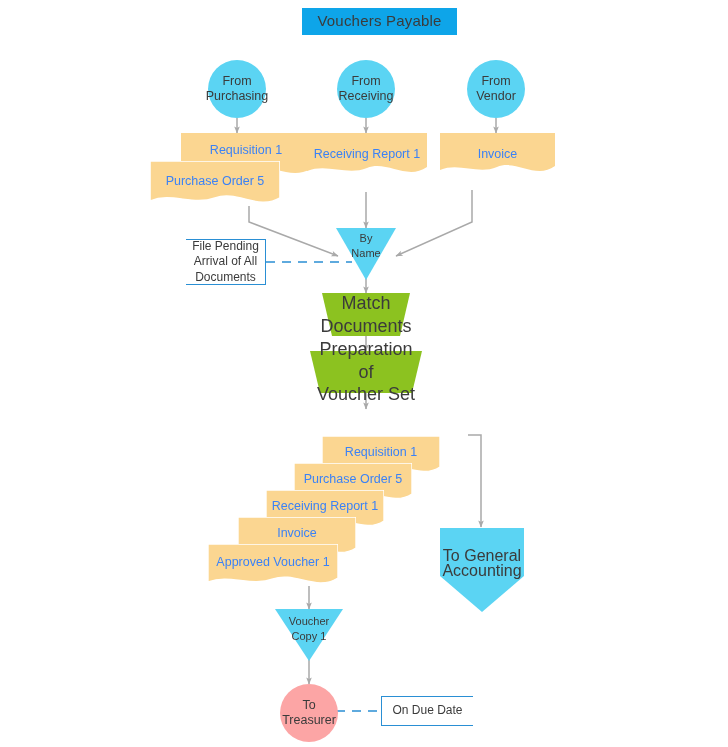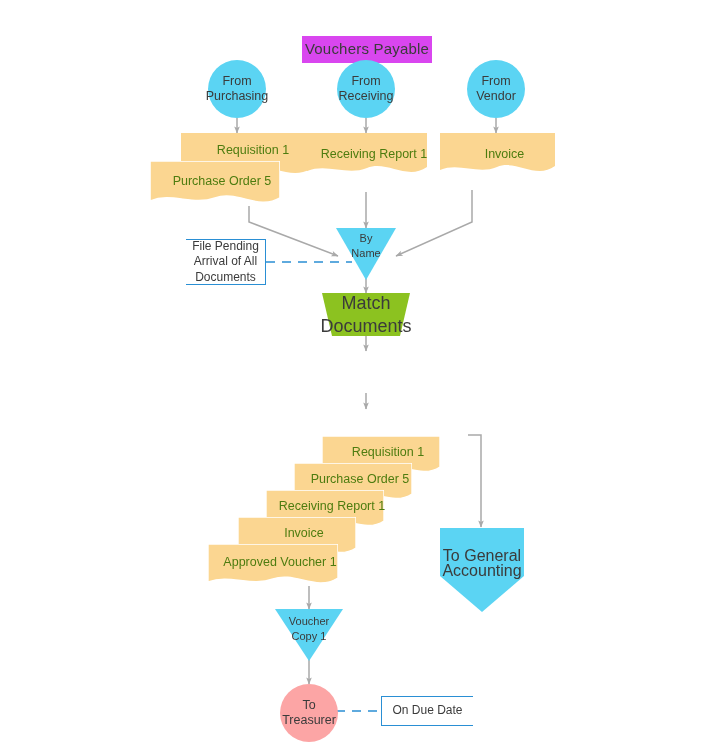--- a/index.html
+++ b/index.html
@@ -60,23 +60,22 @@
     left: 0; top: 0;
     width: 100%;
     height: 100%;
   }
   .doc-label {
     position: absolute;
     left: 0;
     width: 100%;
     text-align: center;
     font-size: 12.5px;
-    color: #4d7c0f;
+    color: #3b82f6;
     pointer-events: none;
-    margin-left: 7px;
   }
 
   
   .trap-wrap { position: absolute; }
   .trap-wrap svg { position:absolute; left:0; top:0; width:100%; height:100%; }
   .trap-label {
     position:absolute; left:0; top:0; width:100%; height:100%;
     display:flex; align-items:center; justify-content:center;
     text-align:center; font-size:18px; line-height:1.25; color:#3b3b3b;
     pointer-events:none;
@@ -162,21 +161,21 @@
 
       <path d="M309,658 L309,684"></path>
     </g>
 
     <g stroke="#2a8fd4" stroke-width="1.6" fill="none" stroke-dasharray="9 7">
       <path d="M266,262 L352,262"></path>
       <path d="M336,711 L382,711"></path>
     </g>
   </svg>
 
-  <div class="node title-box" style="left:302px; top:8px; width:130px; height:27px; background:#d946ef;margin-top:28px;">
+  <div class="node title-box" style="left:302px; top:8px; width:155px; height:27px; background:#0ea5e9;">
     <span>Vouchers Payable</span>
   </div>
 
   <div class="node circle" style="left:208px; top:60px; width:58px; height:58px; background:#5bd4f3; flex-direction:column;">
     <span>From</span>
     <span>Purchasing</span>
   </div>
 
   <div class="node circle" style="left:337px; top:60px; width:58px; height:58px; background:#5bd4f3; flex-direction:column;">
     <span>From</span>
@@ -235,20 +234,31 @@
       <path d="M0,0 H88 L78,43 H10 Z" fill="#8cc220"></path>
     </svg>
     <div class="trap-label">
       <div>
         <div>Match</div>
         <div>Documents</div>
       </div>
     </div>
   </div>
 
+  <div class="trap-wrap" style="left:310px; top:351px; width:112px; height:42px;">
+    <svg viewBox="0 0 112 42" preserveAspectRatio="none">
+      <path d="M0,0 H112 L102,42 H10 Z" fill="#8cc220"></path>
+    </svg>
+    <div class="trap-label">
+      <div>
+        <div>Preparation of</div>
+        <div>Voucher Set</div>
+      </div>
+    </div>
+  </div>
 
 
   <div class="doc-wrap" style="left:322px; top:436px; width:118px; height:44px;">
     <svg viewBox="0 0 118 44" preserveAspectRatio="none">
       <path d="M0,0 H118 V31 C98,44 78,24 59,32 C39,40 20,27 0,34 Z" fill="#fbd691" stroke="#ffffff" stroke-width="1.4"></path>
     </svg>
     <div class="doc-label" style="top:9px;">Requisition 1</div>
   </div>
 
   <div class="doc-wrap" style="left:294px; top:463px; width:118px; height:44px;">

